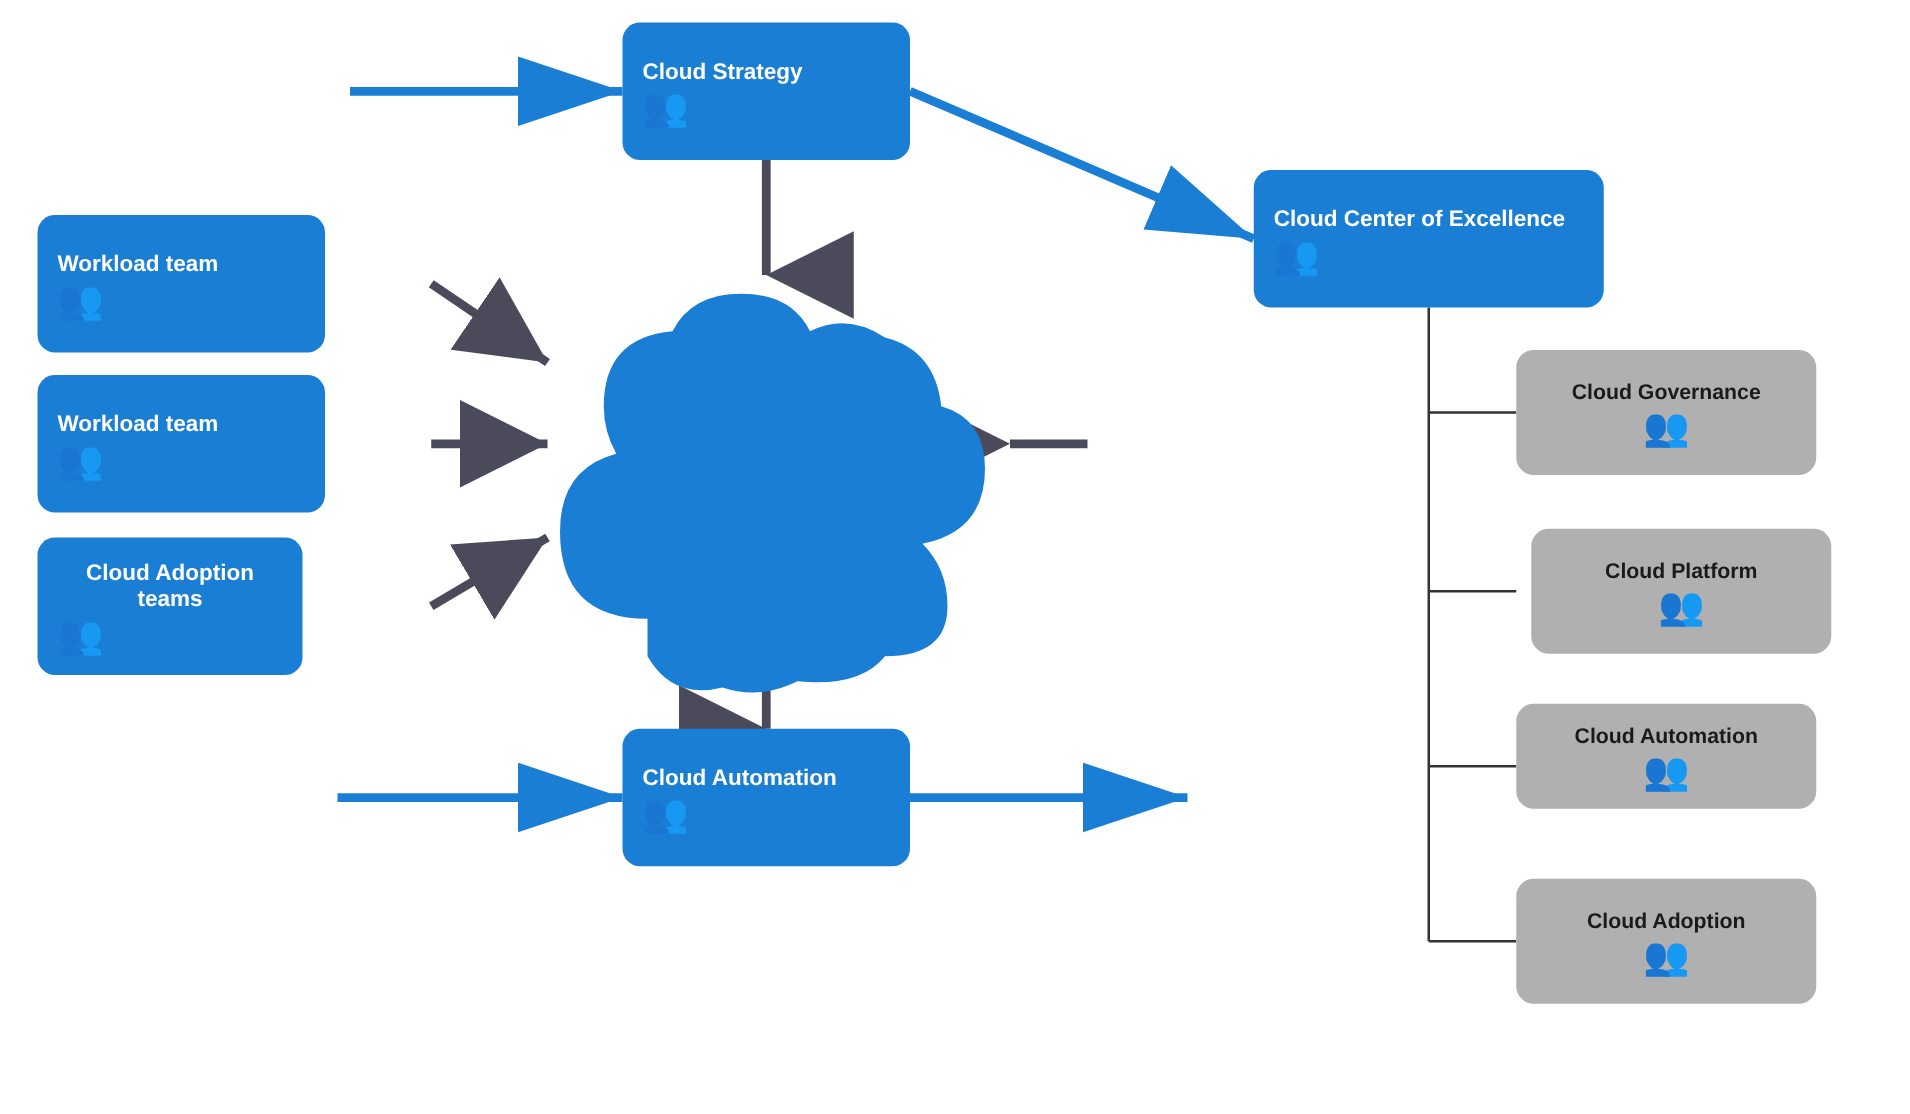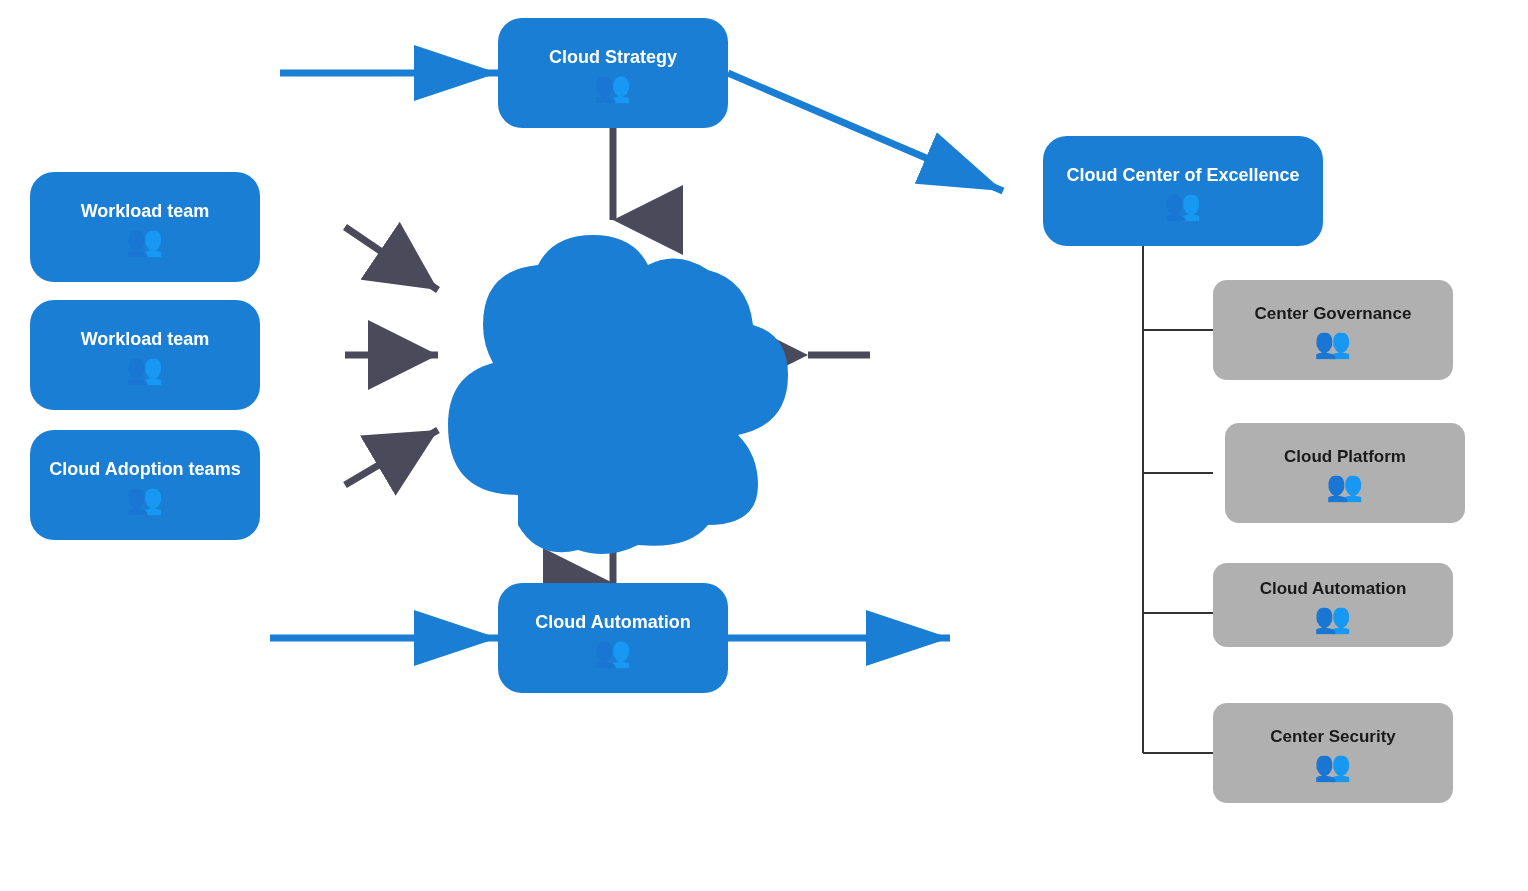--- a/index.html
+++ b/index.html
@@ -14,30 +14,30 @@
 
     .diagram {
       position: relative;
       width: 1528px;
       height: 891px;
     }
 
     
     .box-blue {
       background: #1a7fd4;
-      border-radius: 24px;
+      border-radius: 14px;
       color: white;
       font-weight: bold;
       font-size: 18px;
       text-align: center;
       padding: 12px 16px 10px;
       position: absolute;
       display: flex;
       flex-direction: column;
-      align-items: center;
+      align-items: flex-start;
       justify-content: center;
     }
 
     
     .box-grey {
       background: #b0b0b0;
       border-radius: 14px;
       color: #1a1a1a;
       font-weight: bold;
       font-size: 17px;
@@ -161,48 +161,48 @@
   <div class="box-blue" style="left:30px; top:172px; width:230px; height:110px;">
     <span>Workload team</span>
     <span class="people-icon">👥</span>
   </div>
 
   <div class="box-blue" style="left:30px; top:300px; width:230px; height:110px;">
     <span>Workload team</span>
     <span class="people-icon">👥</span>
   </div>
 
-  <div class="box-blue" style="left:30px; top:430px; width:230px; height:110px;">
+  <div class="box-blue" style="left:30px; top:430px; width:212px; height:110px;">
     <span>Cloud Adoption teams</span>
     <span class="people-icon">👥</span>
   </div>
 
   <div class="box-blue" style="left:498px; top:583px; width:230px; height:110px;">
     <span>Cloud Automation</span>
     <span class="people-icon">👥</span>
   </div>
 
-  <div class="box-blue" style="left:1003px; top:136px; width:280px; height:110px;margin-left:40px;">
+  <div class="box-blue" style="left:1003px; top:136px; width:280px; height:110px;">
     <span>Cloud Center of Excellence</span>
     <span class="people-icon">👥</span>
   </div>
 
   <div class="box-grey" style="left:1213px; top:280px; width:240px; height:100px;">
-    <span>Center Governance</span>
+    <span>Cloud Governance</span>
     <span class="people-icon">👥</span>
   </div>
 
   <div class="box-grey" style="left:1213px; top:423px; width:240px; height:100px;margin-left:12px;">
     <span>Cloud Platform</span>
     <span class="people-icon">👥</span>
   </div>
 
   <div class="box-grey" style="left:1213px; top:563px; width:240px; height:84px;">
     <span>Cloud Automation</span>
     <span class="people-icon">👥</span>
   </div>
 
   <div class="box-grey" style="left:1213px; top:703px; width:240px; height:100px;">
-    <span>Center Security</span>
+    <span>Cloud Adoption</span>
     <span class="people-icon">👥</span>
   </div>
 
 </div>
 
 </body></html>

